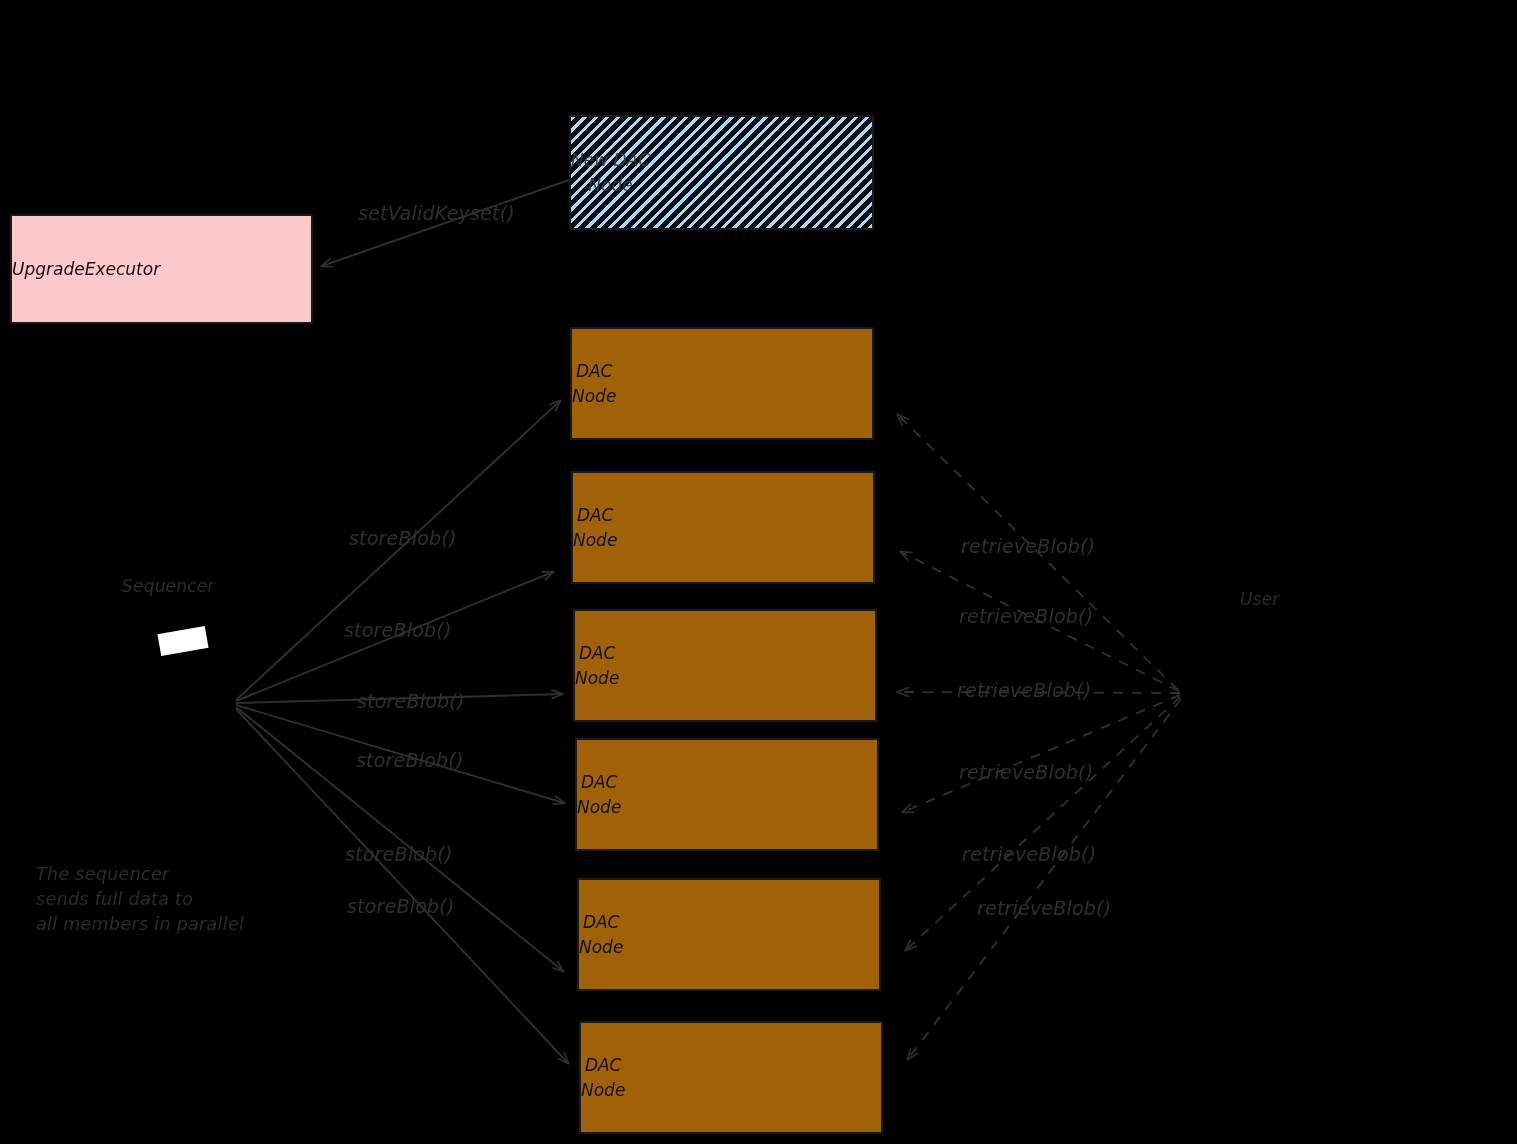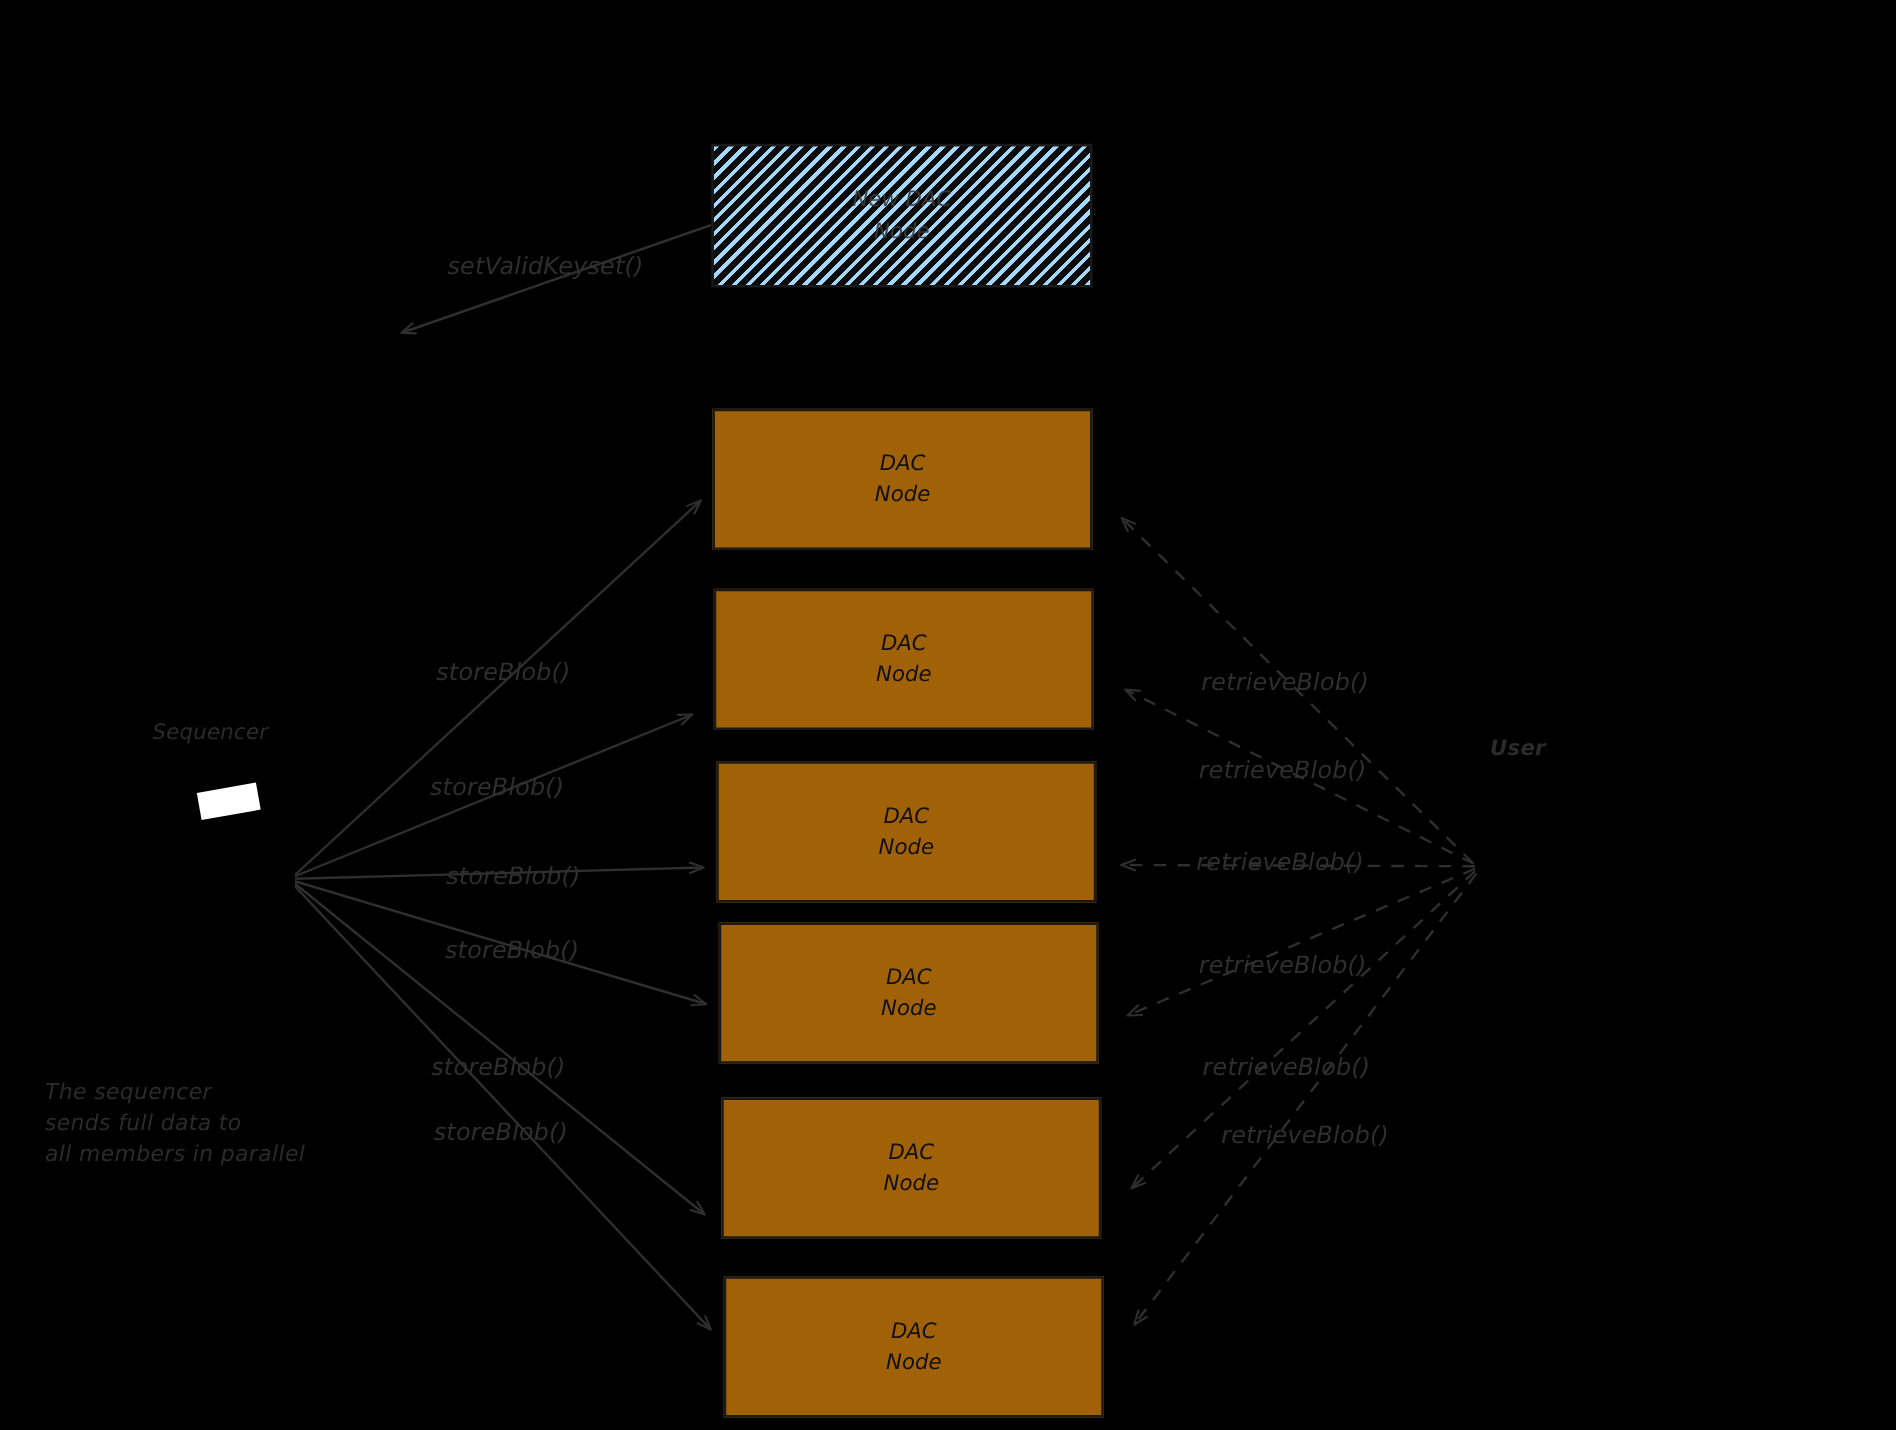--- a/index.html
+++ b/index.html
@@ -42,21 +42,20 @@
     letter-spacing: .2px;
     white-space: nowrap;
     font-family: "DejaVu Sans", sans-serif;
   }
   .box {
     position: absolute;
     border: 2px solid #1a1a1a;
     box-sizing: border-box;
     display: flex;
     align-items: center;
-    justify-content: center;
     text-align: center;
   }
   .box-text {
     color: #101010;
     font-size: 17px;
     line-height: 25px;
     font-style: italic;
     white-space: pre-line;
     font-family: "DejaVu Sans", sans-serif;
   }
@@ -126,20 +125,23 @@
       <path d="M1181,699 L908,1059" marker-end="url(#arrowDash)"></path>
     </g>
   </svg>
 
 
   <div class="box new-dac" style="left:569px; top:115px; width:305px; height:115px;">
     <span class="box-text">New DAC
 Node</span>
   </div>
 
+  <div class="box upgrade-exec" style="left:10px; top:214px; width:303px; height:110px;">
+    <span class="box-text">UpgradeExecutor</span>
+  </div>
 
   <div class="edge-label" style="left:358px; top:202px;">setValidKeyset()</div>
 
   <div class="box dac-node" style="left:570px; top:327px; width:304px; height:113px;">
     <span class="box-text">DAC
 Node</span>
   </div>
   <div class="box dac-node" style="left:571px; top:471px; width:304px; height:113px;">
     <span class="box-text">DAC
 Node</span>
@@ -157,21 +159,21 @@
 Node</span>
   </div>
   <div class="box dac-node" style="left:579px; top:1021px; width:304px; height:113px;">
     <span class="box-text">DAC
 Node</span>
   </div>
 
   <div class="label" style="left:122px; top:576px;">Sequencer</div>
   <div class="seq-glyph" style="left:159px; top:630px; width:48px; height:22px;"></div>
 
-  <div class="label" style="left:1192px; top:589px;font-weight:bold;">User</div>
+  <div class="label" style="left:1240px; top:589px;">User</div>
 
 
   <div class="note" style="left:36px; top:838px; width:260px;margin-top:24px;">The sequencer
 sends full data to
 all members in parallel</div>
 
   <div class="edge-label" style="left:349px; top:527px;">storeBlob()</div>
   <div class="edge-label" style="left:344px; top:619px;">storeBlob()</div>
   <div class="edge-label" style="left:357px; top:690px;">storeBlob()</div>
   <div class="edge-label" style="left:356px; top:749px;">storeBlob()</div>

